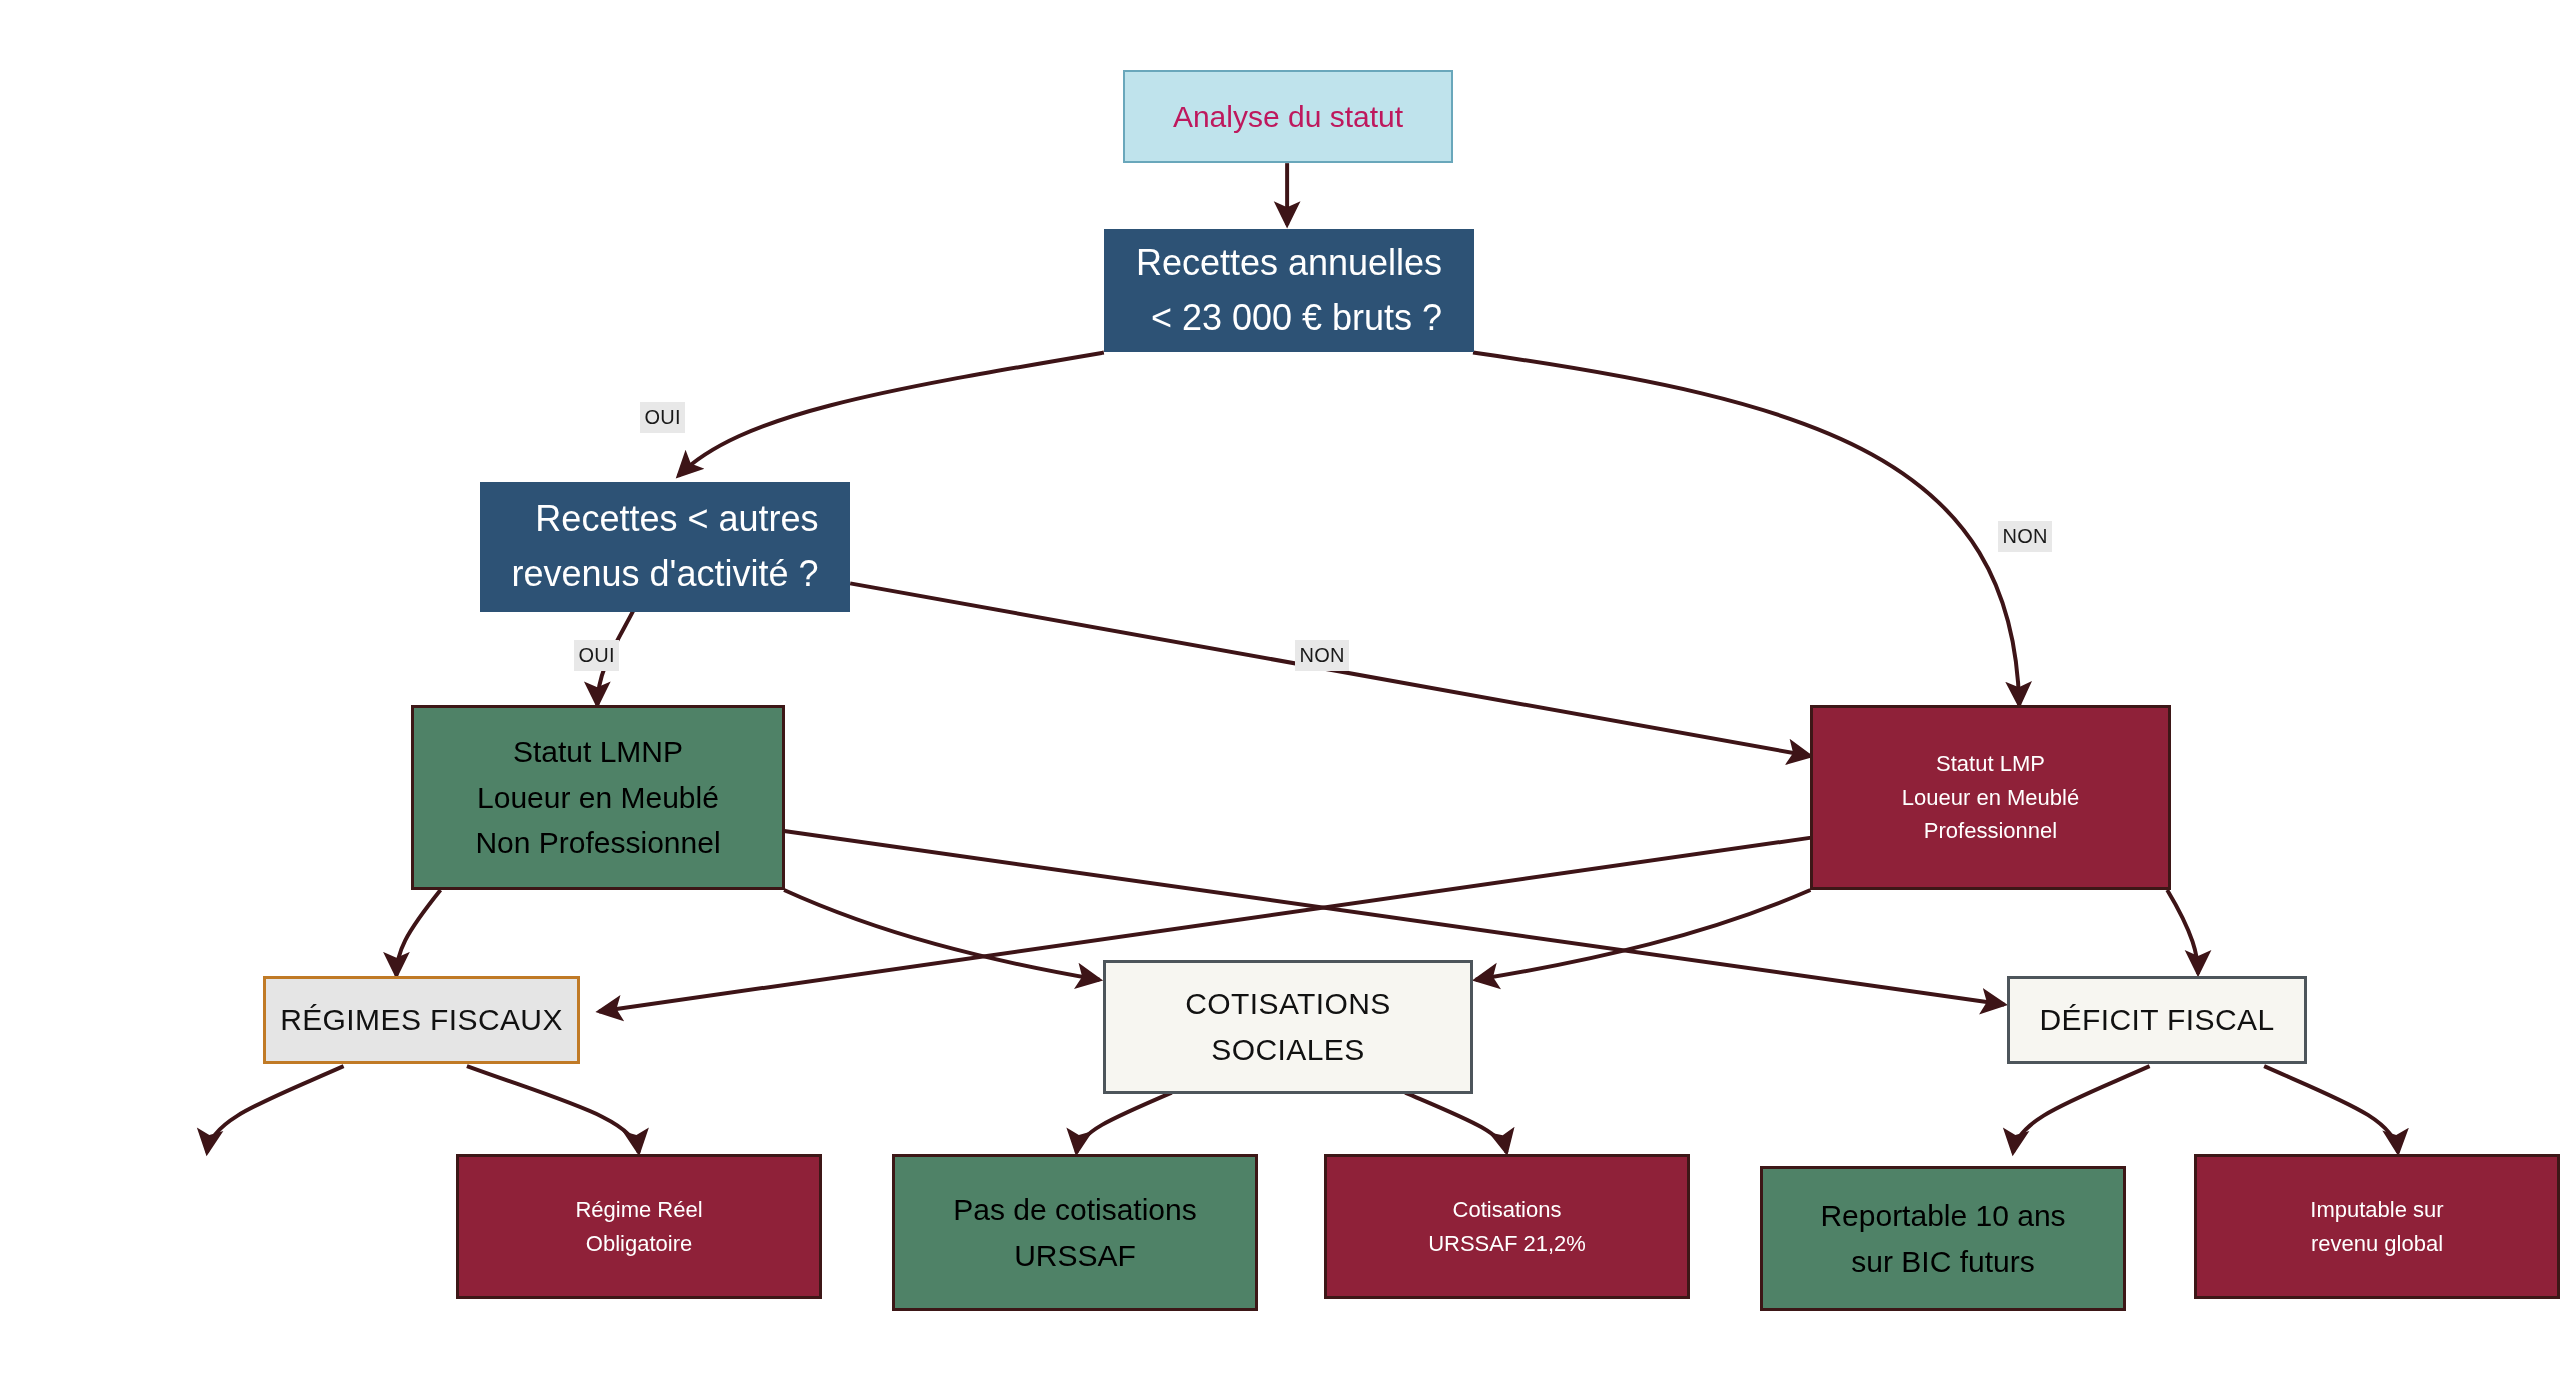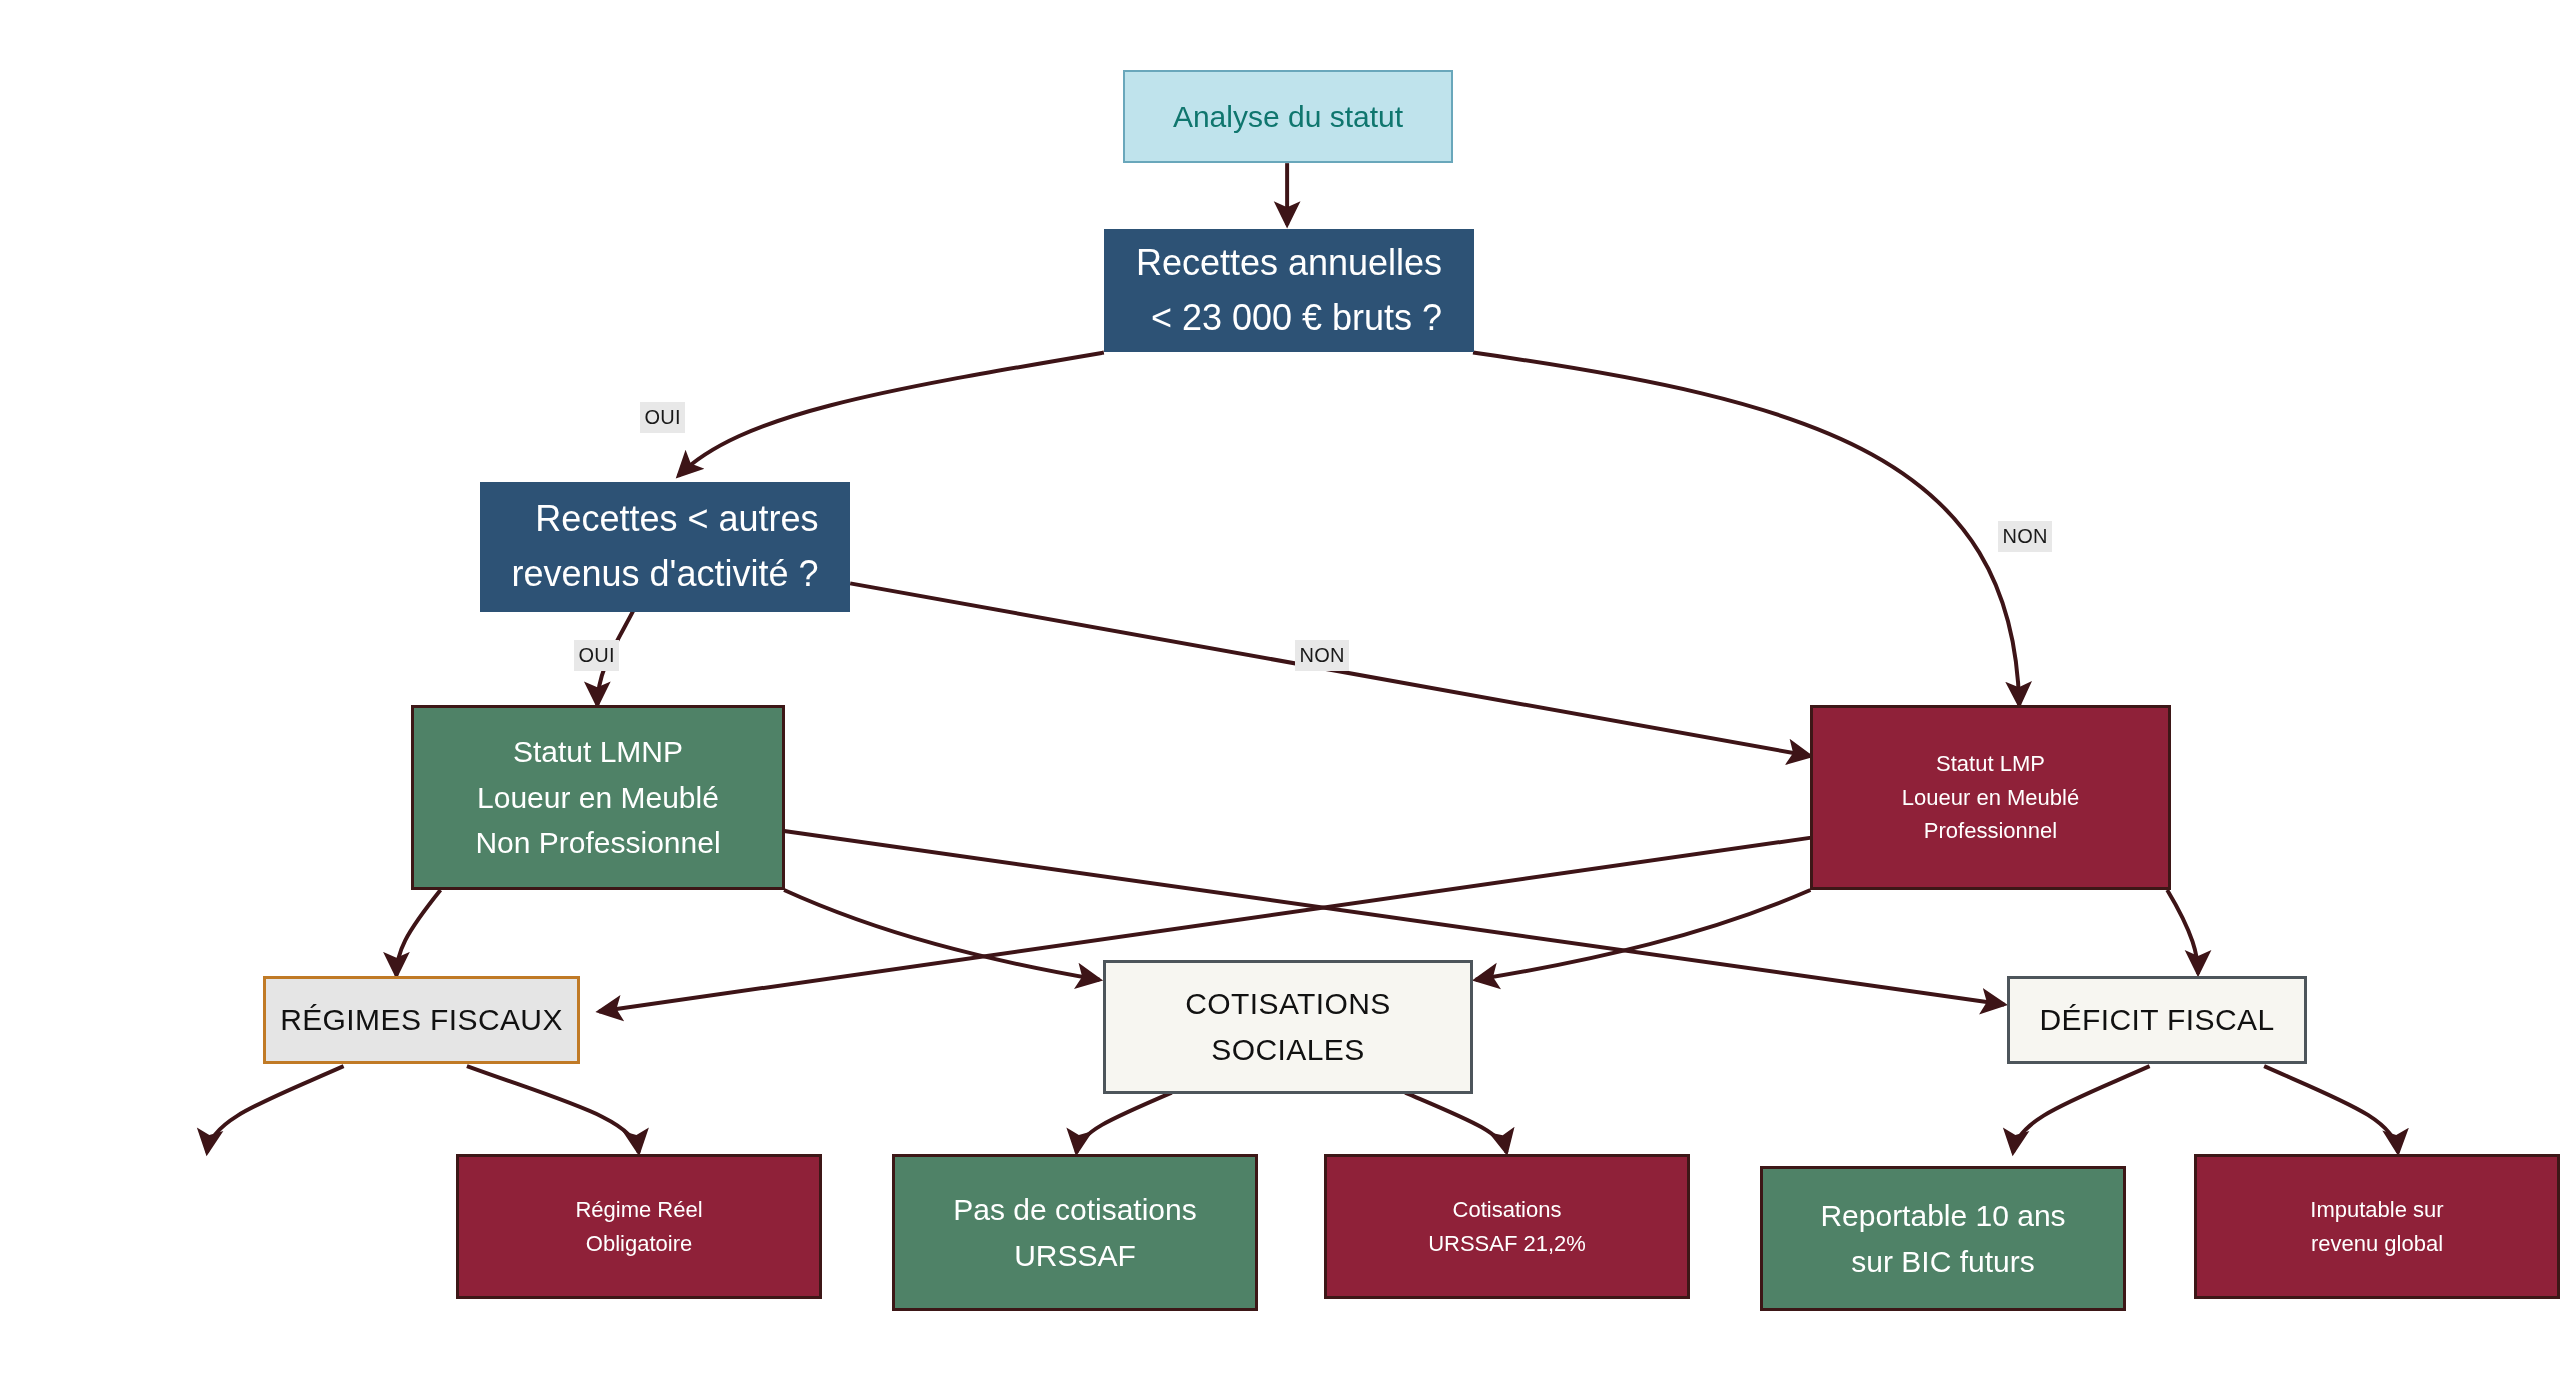--- a/index.html
+++ b/index.html
@@ -32,34 +32,34 @@
     flex-direction: column;
     align-items: center;
     justify-content: center;
     text-align: center;
     line-height: 1.52;
     white-space: pre-line;
   }
   .n-start {
     background: #bfe3ec;
     border: 2.6px solid #69a7bb;
-    color: #0f766e;
+    color: #be185d;
     font-size: 30px;
   }
   .n-decision {
     background: #2d5275;
     border: none;
     color: #ffffff;
     font-size: 36px;
     text-align: right;
   }
   .n-green {
     background: #4f8267;
     border: 3.5px solid #3d1717;
-    color: #ffffff;
+    color: #000000;
     font-size: 30px;
   }
   .n-red {
     background: #8f2139;
     border: 3.5px solid #3d1717;
     color: #ffffff;
     font-size: 22px;
   }
   .n-yellow {
     background: #e5e5e5;

